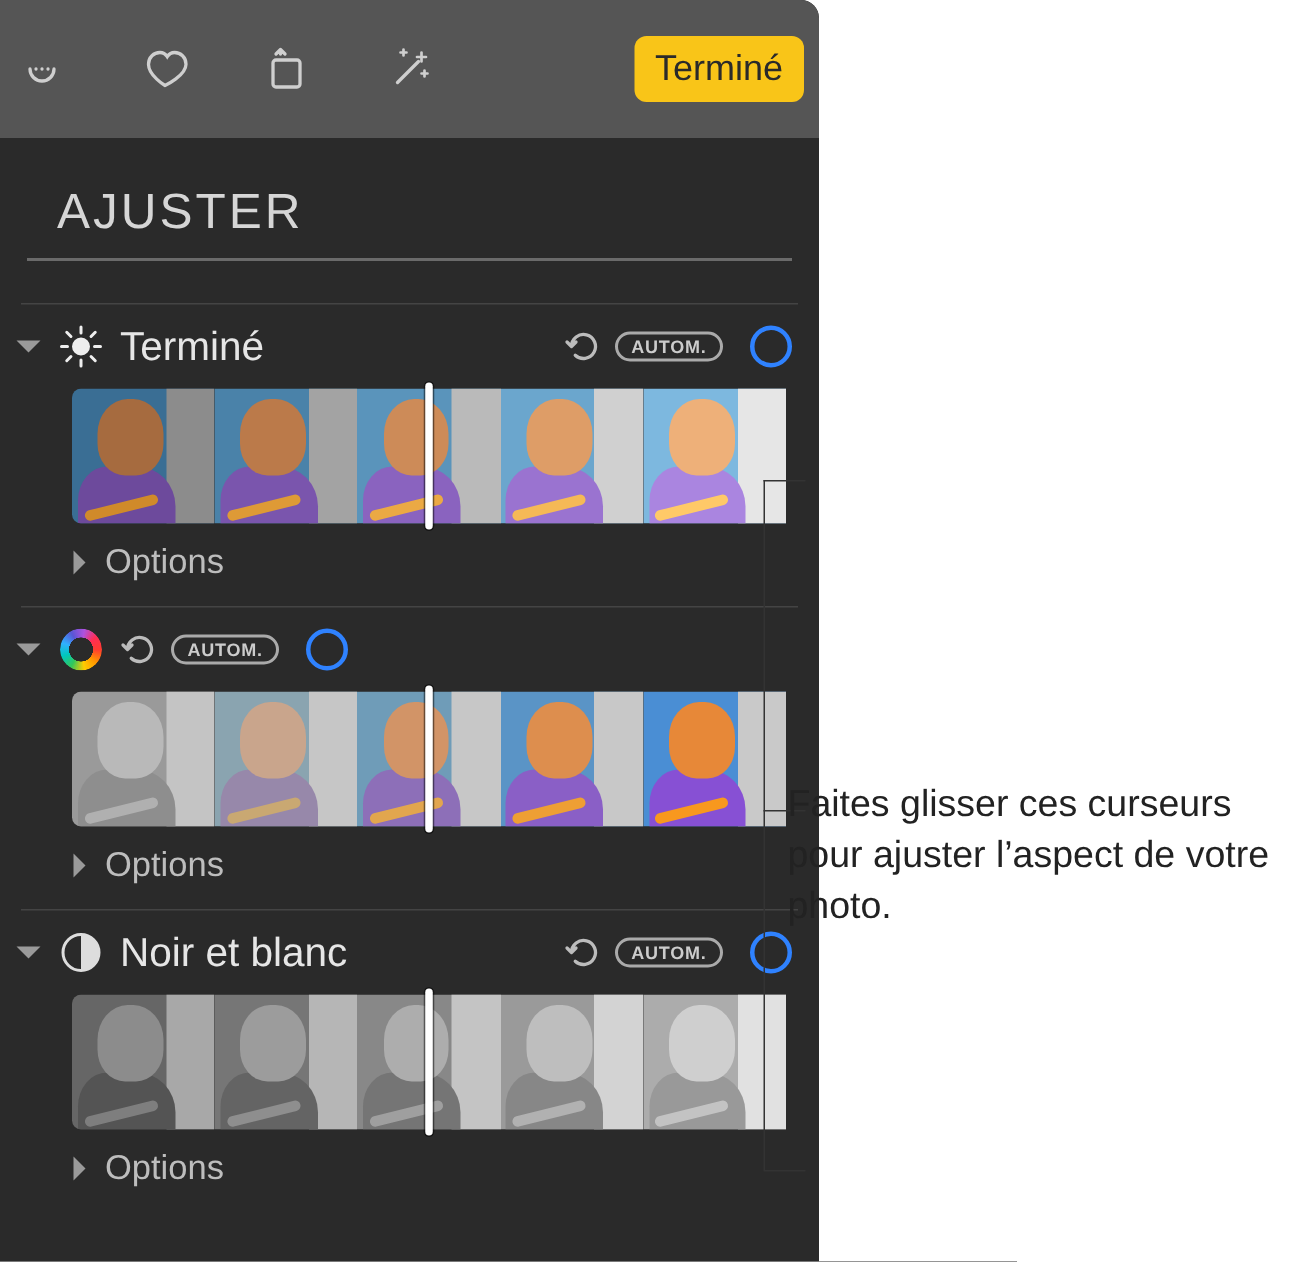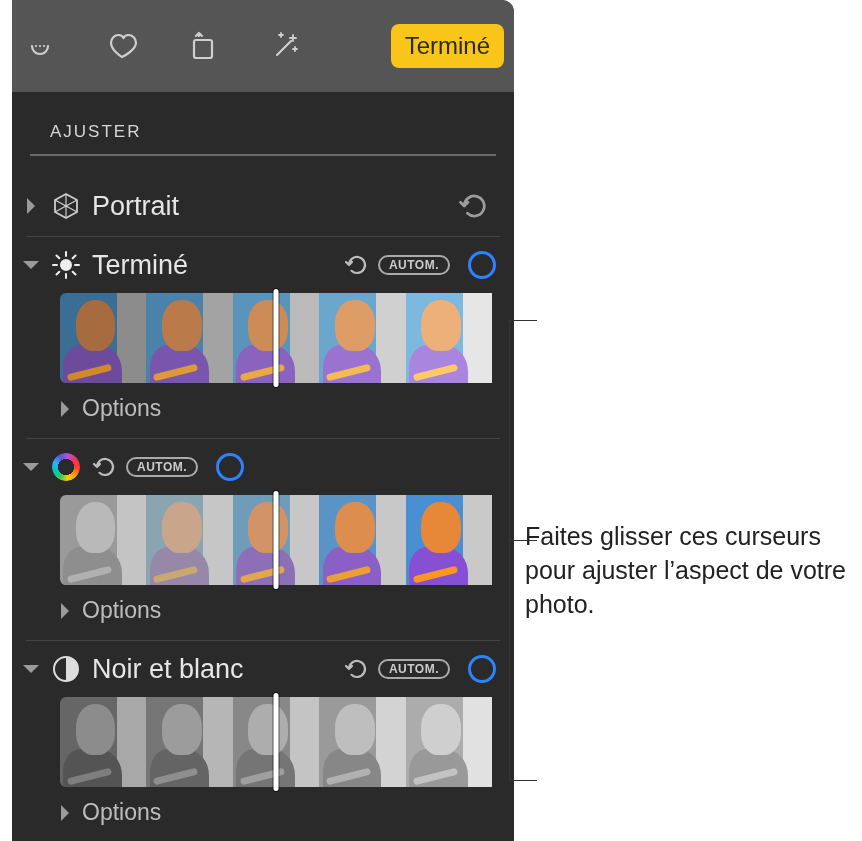--- a/index.html
+++ b/index.html
@@ -6,23 +6,23 @@
   body {
     width: 862px;
     height: 841px;
     background: #fff;
     font-family: -apple-system, "Helvetica Neue", Helvetica, Arial, sans-serif;
     position: relative;
     overflow: hidden;
   }
   .panel {
     position: absolute;
-    left: 12px;
+    left: 0;
     top: 0;
-    width: 502px;
+    width: 546px;
     height: 841px;
     background: #2a2a2a;
     border-top-right-radius: 12px;
     overflow: hidden;
     color: #e5e5e5;
   }
   
   .toolbar {
     height: 92px;
     background: #555555;
@@ -53,21 +53,21 @@
     border: none;
     border-radius: 8px;
     padding: 8px 14px;
     cursor: pointer;
   }
   
   .panel-body {
     padding: 24px 10px 0 10px;
   }
   .section-title {
-    font-size: 17px;
+    font-size: 33px;
     letter-spacing: 2px;
     color: #d6d6d6;
     font-weight: 400;
     padding: 6px 28px 12px 28px;
   }
   .hr {
     height: 2px;
     background: #6a6a6a;
     margin: 0 8px 28px 8px;
   }
@@ -286,39 +286,20 @@
       </svg>
     </div>
     <button class="done-btn">Terminé</button>
   </div>
 
   <div class="panel-body">
     <div class="section-title">AJUSTER</div>
     <div class="hr"></div>
 
     <div class="adj-section">
-      <div class="adj-header">
-        <div class="chev">
-          <svg viewBox="0 0 12 20">
-              <path d="M2 2l8 8-8 8"></path>
-            </svg>
-        </div>
-        <div class="adj-icon">
-          <svg viewBox="0 0 30 30" stroke="#ccc" fill="none" stroke-width="1.8">
-            <path d="M4 9l11-6 11 6v12l-11 6-11-6z"></path>
-            <path d="M15 3v24M4 9l11 6 11-6M4 21l11-6 11 6" stroke-width="1.2"></path>
-          </svg>
-        </div>
-        <div class="adj-label">Portrait</div>
-        <div class="mini-undo-lg">
-          <svg viewBox="0 0 24 24">
-              <path d="M5 12a8 8 0 1 1 2.5 5.8M5 12l-3-3M5 12l3-3" stroke-linecap="round" stroke-linejoin="round"></path>
-            </svg>
-        </div>
-      </div>
       <div class="sep"></div>
     </div>
 
     <div class="adj-section">
       <div class="adj-header">
         <div class="chev" style="transform:rotate(90deg)">
           <svg viewBox="0 0 12 20">
               <path d="M2 2l8 8-8 8"></path>
             </svg>
         </div>

